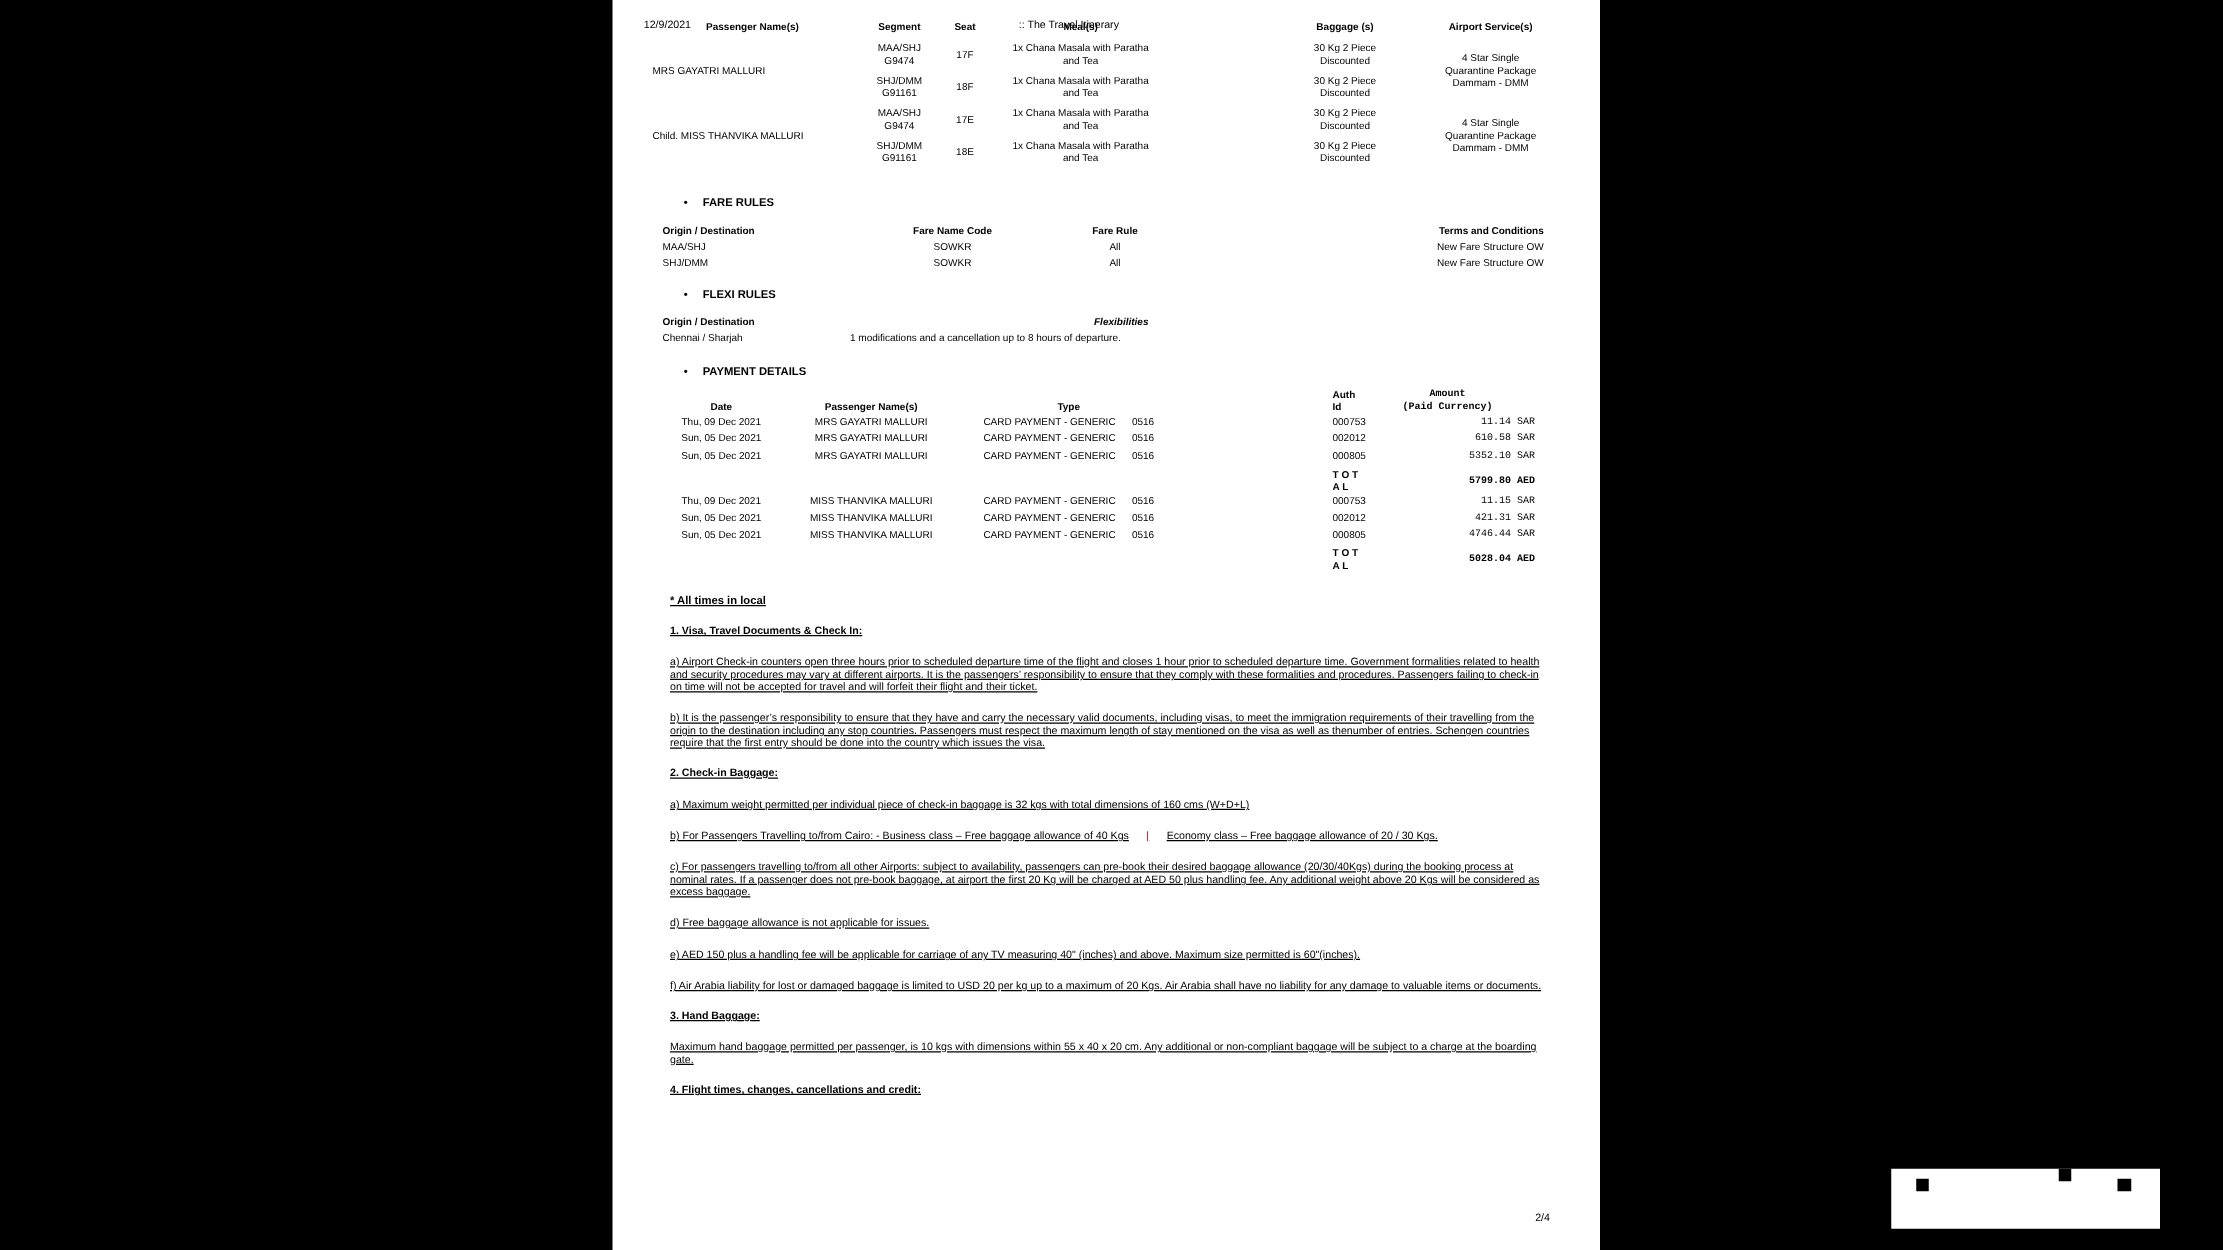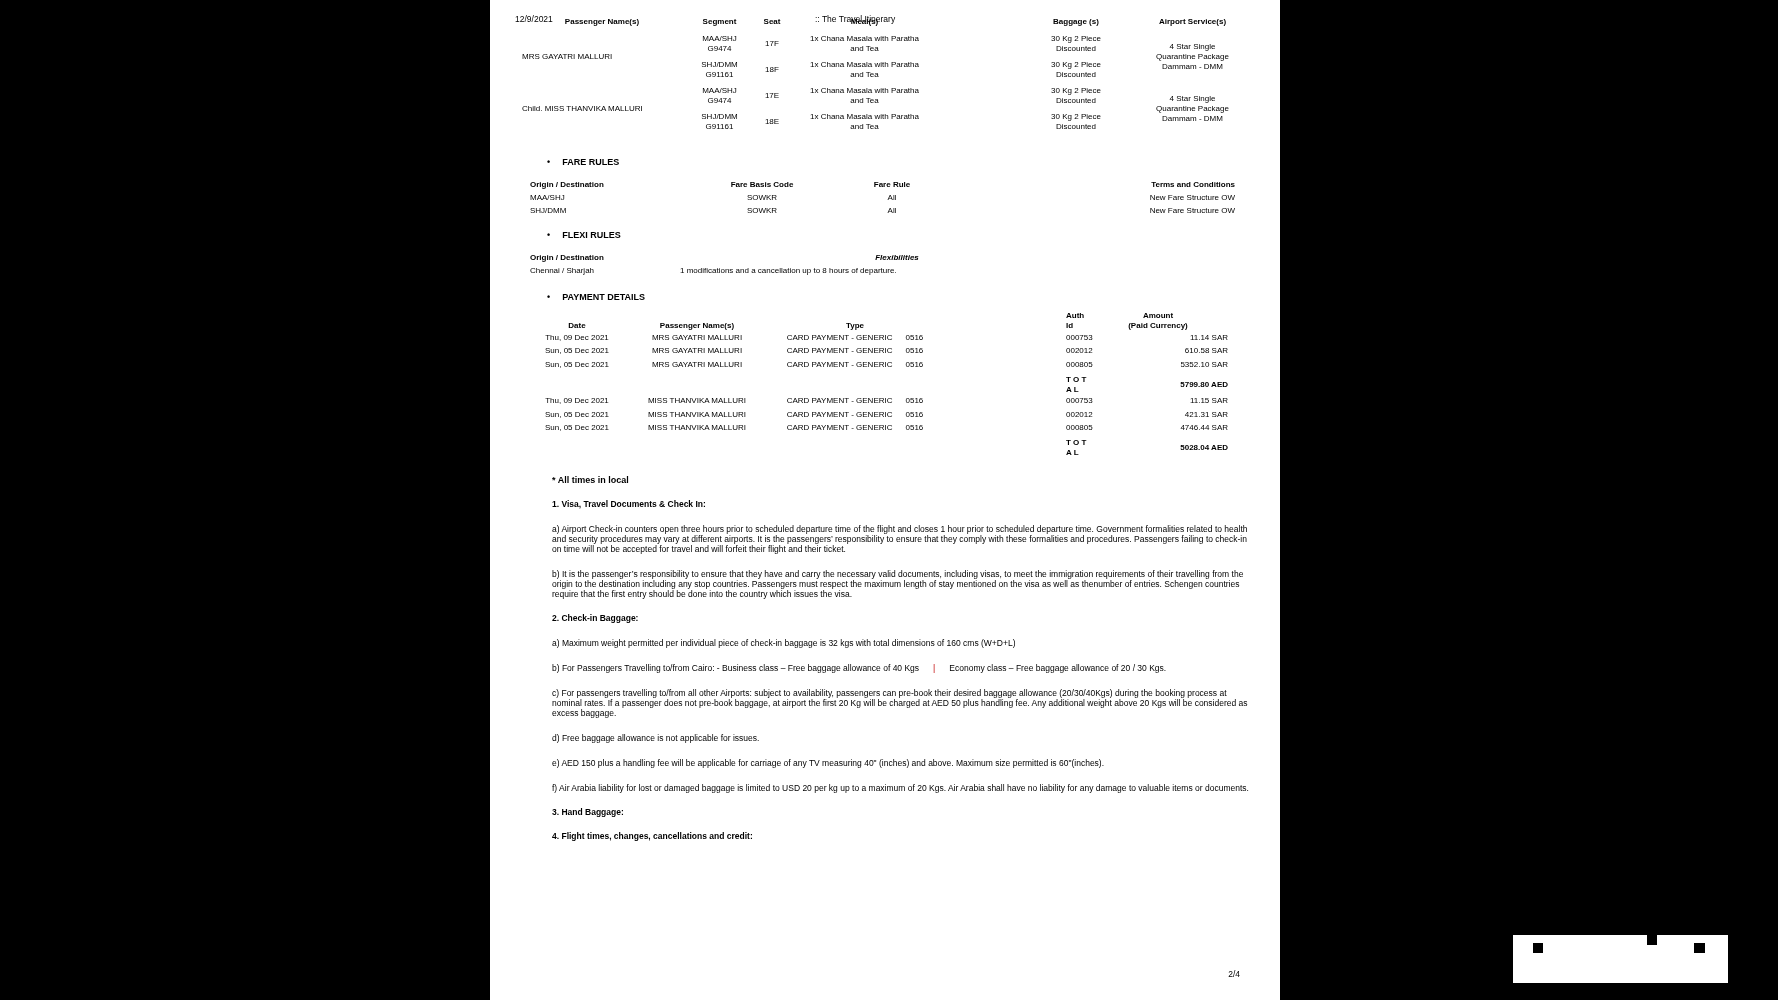--- a/index.html
+++ b/index.html
@@ -46,27 +46,27 @@
   .flexi .c-org { text-align:left; padding-left:8px; }
   .flexi th.c-flex { text-align:center;font-style:italic; }
   .flexi td.c-flex { text-align:left; padding-left:8px; }
 
   
   .pay { margin-top:7px; }
   .pay th { vertical-align:bottom; height:21px; }
   .pay td { height:13.5px; }
   .pay .c-date, .pay .c-pax, .pay .c-type { text-align:center; }
   .pay .c-auth { text-align:left; padding-left:118px; }
-  .pay .c-amt { text-align:right; padding-right:7px; }
+  .pay .c-amt { text-align:right; padding-right:7px;font-family:Liberation Mono, monospace; }
   .pay th.c-amt { text-align:center; white-space:pre-line; line-height:10px; }
   .pay .pcode { margin-left:13px; }
   .pay .total td { padding-top:3px; font-weight:bold; }
 
   
-  .notes { margin-left:30px; width:699px; font-size:8.5px; line-height:10px; }
+  .notes { margin-left:14px; width:699px; font-size:8.5px; line-height:10px;text-decoration:underline; }
   .alltimes { margin-top:17px; font-size:9px; font-weight:bold; }
   .note-h { font-weight:bold; margin-top:14px; }
   .note-p { margin-top:15px; }
   .redsep { color:#c00000; margin:0 14px; }
   a.link { color:#4636b8; text-decoration:underline; }
 
   .pagenum { position:absolute; right:40px; bottom:21px; font-size:8.5px; }
 
   
   .overlay { position:absolute; left:1513px; top:935px; width:215px; height:48px; background:#fff; }
@@ -159,21 +159,21 @@
     <table class="fare">
       <colgroup>
           <col style="width:170px">
           <col style="width:140px">
           <col style="width:120px">
           <col style="width:283px">
         </colgroup>
       <tbody>
           <tr>
         <th class="c-org">Origin / Destination</th>
-        <th class="c-fbc">Fare Basis Code</th>
+        <th class="c-fbc">Fare Name Code</th>
         <th class="c-fr">Fare Rule</th>
         <th class="c-tc">Terms and Conditions</th>
       </tr>
       <tr>
         <td class="c-org">MAA/SHJ</td>
         <td class="c-fbc">SOWKR</td>
         <td class="c-fr">All</td>
         <td class="c-tc">New Fare Structure OW</td>
       </tr>
       <tr>
@@ -300,20 +300,21 @@
       <div class="note-p">a) Maximum weight permitted per individual piece of check-in baggage is 32 kgs with total dimensions of 160 cms (W+D+L)</div>
       <div class="note-p">
         <span>b) For Passengers Travelling to/from Cairo:  - Business class – Free baggage allowance of 40 Kgs</span><span class="redsep">|</span><span>Economy class – Free baggage allowance of 20 / 30 Kgs.</span>
       </div>
       <div class="note-p">c) For passengers travelling to/from all other Airports: subject to availability, passengers can pre-book their desired baggage allowance (20/30/40Kgs) during the booking process at nominal rates. If a passenger does not pre-book baggage, at airport the first 20 Kg will be charged at AED 50 plus handling fee. Any additional weight above 20 Kgs will be considered as excess baggage.</div>
       <div class="note-p">d) Free baggage allowance is not applicable for issues.</div>
       <div class="note-p">e) AED 150 plus a handling fee will be applicable for carriage of any TV measuring 40" (inches) and above. Maximum size permitted is 60"(inches).</div>
       <div class="note-p">f) Air Arabia liability for lost or damaged baggage is limited to USD 20 per kg up to a maximum of 20 Kgs. Air Arabia shall have no liability for any damage to valuable items or documents.</div>
 
       <div class="note-h">3. Hand Baggage:</div>
+      <div class="note-p">Maximum hand baggage permitted per passenger, is 10 kgs with dimensions within 55 x 40 x 20 cm. Any additional or non-compliant baggage will be subject to a charge at the boarding gate.</div>
 
       <div class="note-h">4. Flight times, changes, cancellations and credit:</div>
     </div>
 
   </div>
 
   <div class="pagenum">2/4</div>
 </div>
 
 <div class="overlay">

